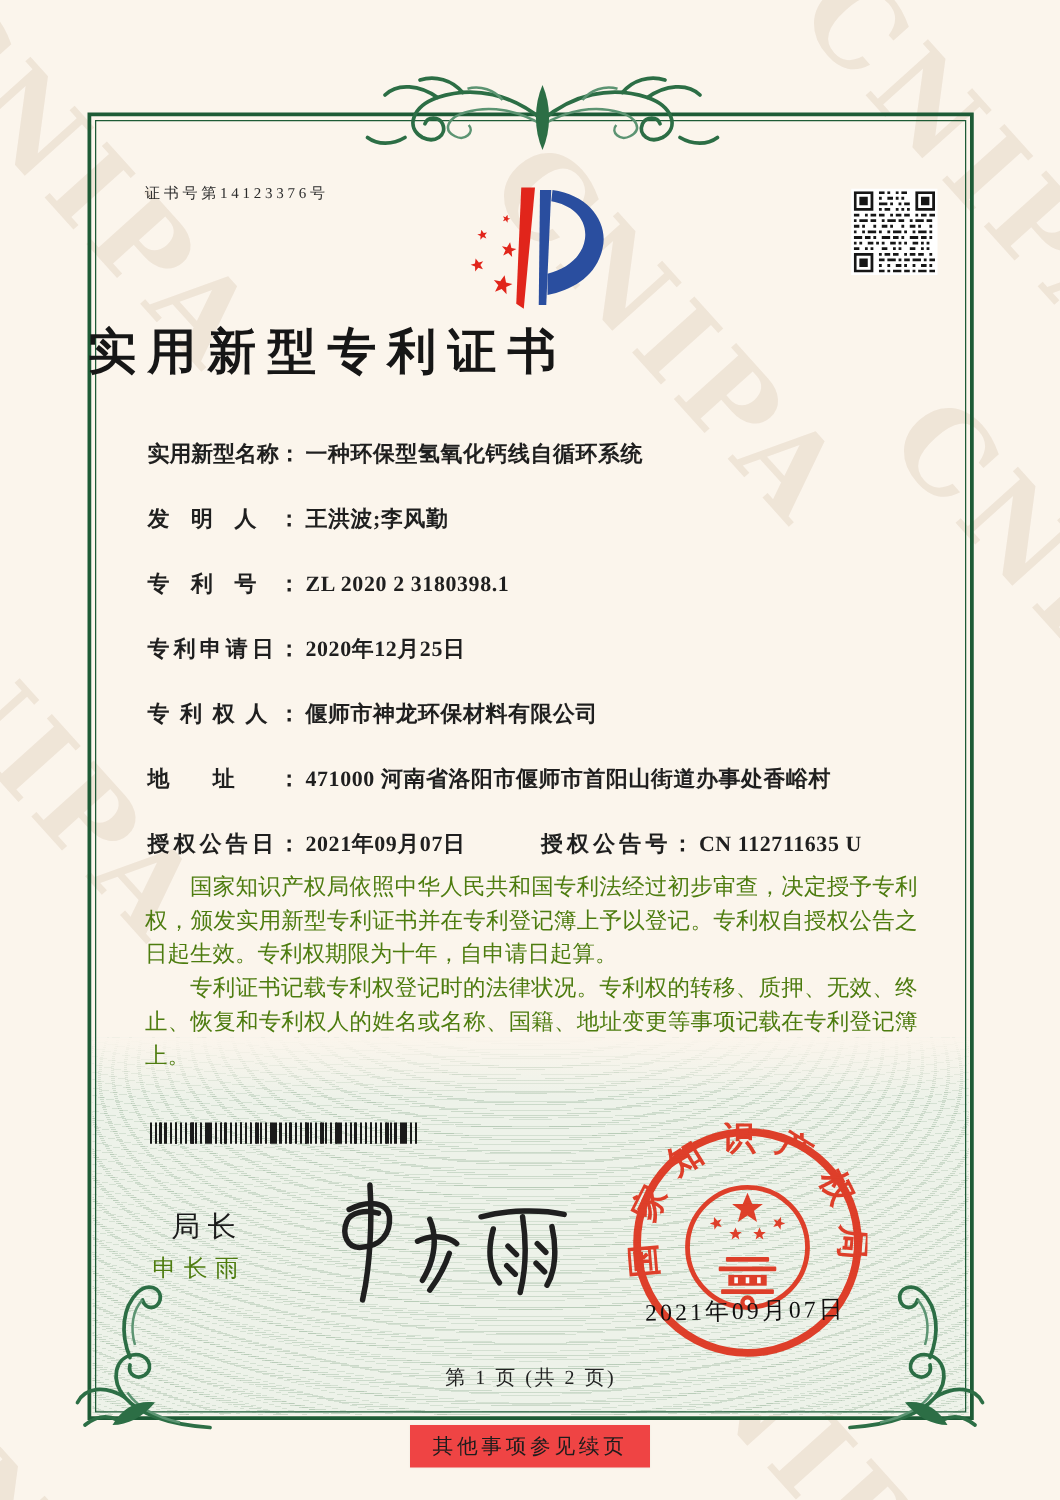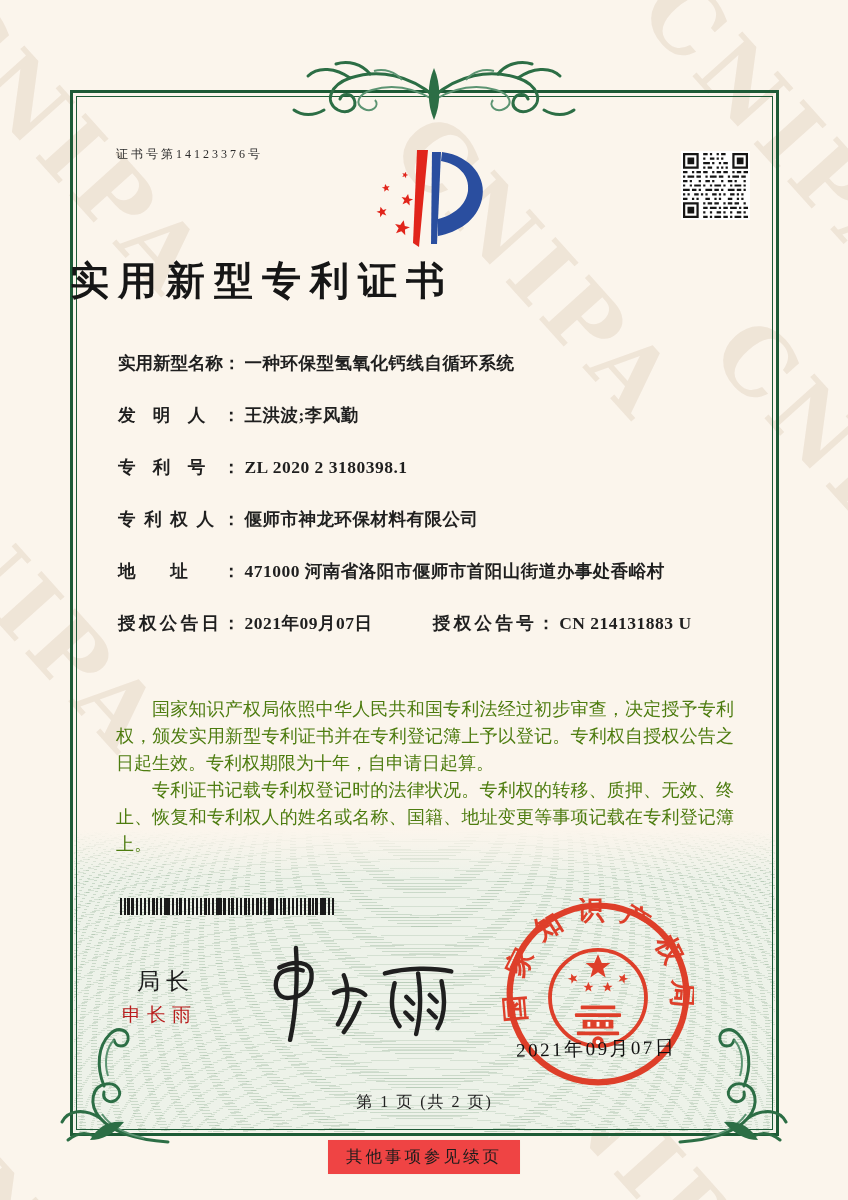--- a/index.html
+++ b/index.html
@@ -51,21 +51,21 @@
   .band::before{content:"";position:absolute;left:0;right:0;top:0;height:48px;
       background:linear-gradient(#fbf5ec,rgba(251,245,236,0));}
 
   .barcode{position:absolute;left:120px;top:898px;width:214px;height:17px;z-index:4;
     background:
       repeating-linear-gradient(90deg,#1a1a1a 0 2px,rgba(0,0,0,0) 2px 4px),
       repeating-linear-gradient(90deg,rgba(0,0,0,0) 0 7px,#1a1a1a 7px 9px,rgba(0,0,0,0) 9px 13px),
       repeating-linear-gradient(90deg,rgba(0,0,0,0) 0 11px,#1a1a1a 11px 12px,rgba(0,0,0,0) 12px 23px);}
 
   .role{position:absolute;left:137px;top:966px;font-size:23px;letter-spacing:6px;color:#1c1c1c;z-index:4;}
-  .officer{position:absolute;left:122px;top:1002px;font-size:19px;letter-spacing:6px;color:#b91c1c;z-index:4;}
+  .officer{position:absolute;left:122px;top:1002px;font-size:19px;letter-spacing:6px;color:#4d7c0f;z-index:4;}
   .signature{position:absolute;left:250px;top:936px;width:215px;height:112px;z-index:4;}
 
   .seal{position:absolute;left:502px;top:898px;width:192px;height:192px;z-index:4;opacity:.95;}
   .seal-date{position:absolute;left:516px;top:1036px;font-size:19px;letter-spacing:2.5px;
              color:#101010;z-index:5;transform:rotate(-1.2deg);}
 
   .page-num{position:absolute;left:70px;right:69px;top:1092px;text-align:center;
             font-size:16px;letter-spacing:2px;color:#222;z-index:4;}
   .cont-note{position:absolute;left:50%;transform:translateX(-50%);top:1140px;
              background:#ef4444;padding:6px 18px;font-size:16.5px;letter-spacing:3px;
@@ -187,32 +187,36 @@
     </div>
     <div class="frow">
       <span class="flabel">发明人：</span>
       <span class="fvalue">王洪波;李风勤</span>
     </div>
     <div class="frow">
       <span class="flabel">专利号：</span>
       <span class="fvalue">ZL 2020 2 3180398.1</span>
     </div>
     <div class="frow">
+      <span class="flabel">专利申请日：</span>
+      <span class="fvalue">2020年12月25日</span>
+    </div>
+    <div class="frow">
       <span class="flabel">专利权人：</span>
       <span class="fvalue">偃师市神龙环保材料有限公司</span>
     </div>
     <div class="frow">
       <span class="flabel">地址：</span>
       <span class="fvalue">471000 河南省洛阳市偃师市首阳山街道办事处香峪村</span>
     </div>
     <div class="frow">
       <span class="flabel">授权公告日：</span>
       <span class="fvalue">2021年09月07日</span>
       <span class="flabel grant2">授权公告号：</span>
-      <span class="fvalue">CN 214131883 U</span>
+      <span class="fvalue">CN 112711635 U</span>
     </div>
   </div>
 
   <div class="body-text">
     <p>国家知识产权局依照中华人民共和国专利法经过初步审查，决定授予专利权，颁发实用新型专利证书并在专利登记簿上予以登记。专利权自授权公告之日起生效。专利权期限为十年，自申请日起算。</p>
     <p>专利证书记载专利权登记时的法律状况。专利权的转移、质押、无效、终止、恢复和专利权人的姓名或名称、国籍、地址变更等事项记载在专利登记簿上。</p>
   </div>
 
   <div class="barcode"></div>
   <div class="role">局长</div>

